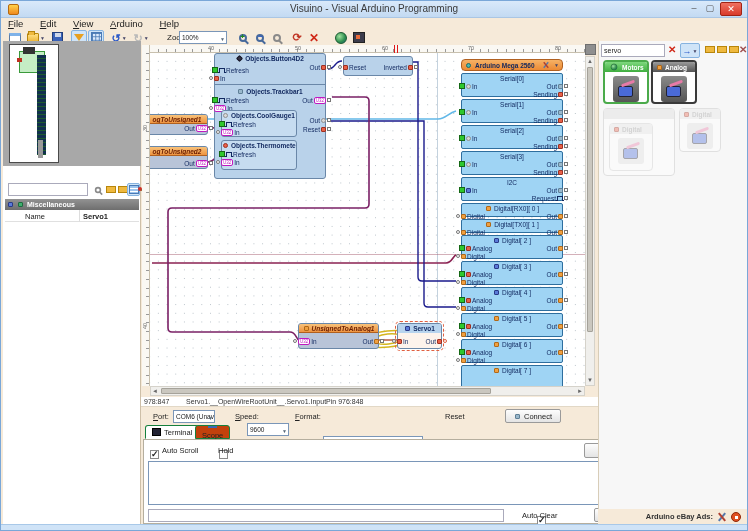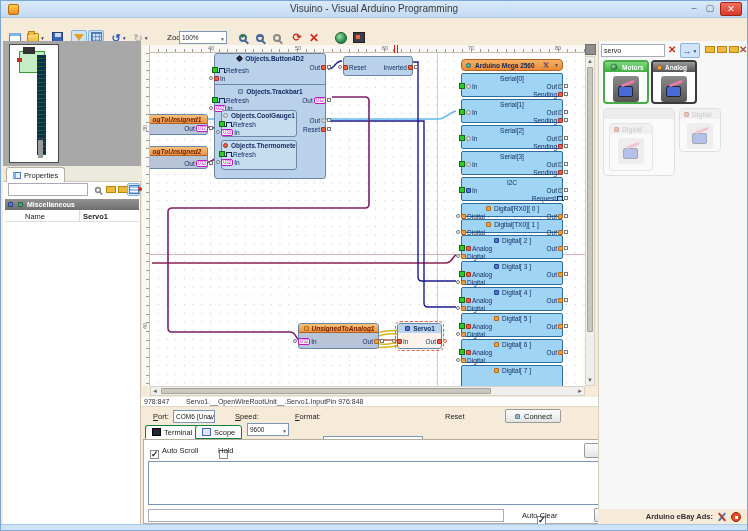--- a/index.html
+++ b/index.html
@@ -125,21 +125,21 @@
              font-size:7px;color:#333;}
   .portrow{position:absolute;left:140px;top:406px;width:497px;height:18px;}
   .cb{width:9px;height:9px;border:1px solid #8a8a8a;background:#fff;display:inline-block;position:relative;flex:none;}
   .cb.checked::after{content:"✓";position:absolute;top:-2px;left:0px;font-size:9px;color:#222;font-weight:bold;}
   .btn{border:1px solid #9a9a9a;background:linear-gradient(#fdfdfd,#e4e4e4);border-radius:2px;font-size:7.5px;color:#222;
        display:flex;align-items:center;justify-content:center;gap:3px;margin-left:28px;}
   .tabsrow{position:absolute;left:140px;top:424px;width:497px;height:14px;}
   .tab{position:absolute;top:0;height:14px;display:flex;align-items:center;gap:3px;font-size:7.5px;color:#222;
        padding:0 6px;border:1px solid #15803d;border-radius:3px 3px 0 0;}
   .tab.active{background:#fff;border-bottom:1px solid #fff;}
-  .tab.inactive{background:#ffffff;}
+  .tab.inactive{background:#c2410c;flex-direction:column;}
   .ic-term{width:9px;height:8px;background:#223;border:1px solid #000;}
   .ic-scope{width:9px;height:8px;background:#dceafc;border:1px solid #3a6ab5;}
   .termbox{position:absolute;left:142px;top:438px;width:493px;height:85px;background:#fff;border:1px solid #b5ae9e;}
   .termtext{position:absolute;left:4px;top:21px;width:483px;height:44px;border:1px solid #7a96b8;background:#fff;}
   .lbl7{font-size:7.5px;color:#222;}
   .ic-broom{width:9px;height:3px;background:#e8b830;transform:rotate(-35deg);position:relative;}
   .ic-broom::after{content:"";position:absolute;right:-5px;top:1px;width:6px;height:1.5px;background:#9a7a30;}
   .ic-send{width:9px;height:7px;background:#dfe6ee;border:1px solid #667;}
   .input{border:1px solid #aab;background:#fff;font-size:7px;color:#222;padding:0 2px;}
   
@@ -166,20 +166,27 @@
 <div id="app">
 
   <div class="titlebar">
     <span class="applogo"></span>
     <span class="apptitle">Visuino - Visual Arduino Programming</span>
     <span class="winbtn" style="left:686px;width:14px;">–</span>
     <span class="winbtn" style="left:702px;width:14px;">▢</span>
     <span class="winbtn close" style="left:719px;width:22px;">✕</span>
   </div>
 
+  <div class="menubar">
+    <span class="menuitem">File</span>
+    <span class="menuitem">Edit</span>
+    <span class="menuitem">View</span>
+    <span class="menuitem">Arduino</span>
+    <span class="menuitem">Help</span>
+  </div>
 
   <div class="toolbar">
     <span class="tbtn" style="left:4px;width:16px;">
         <i class="ic-new"></i>
       </span>
     <span class="tbtn" style="left:22px;width:22px;">
         <i class="ic-folder"></i>
         <span class="darr">▼</span>
       </span>
     <span class="tbtn" style="left:46px;width:16px;">
@@ -229,26 +236,20 @@
 
   <div class="leftpanel">
     <div class="ovzone">
       <div class="thumb">
         <div class="ab" style="left:9px;top:6px;width:26px;height:22px;background:rgba(140,220,140,0.5);border:1px solid #3a9a3a;"></div>
         <div class="ab" style="left:13px;top:2px;width:12px;height:7px;background:#333;"></div>
         <div class="ab" style="left:7px;top:13px;width:5px;height:4px;background:#c03020;"></div>
         <div class="ab" style="left:27px;top:10px;width:9px;height:100px;background:repeating-linear-gradient(#12304e 0 3px,#1d5c2e 3px 4px);"></div>
         <div class="ab" style="left:28px;top:95px;width:5px;height:18px;background:#9a9a9a;"></div>
       </div>
-    </div>
-    <div class="ptabrow">
-      <span class="ptab">
-        <i class="ic-props"></i>
-        <span>Properties</span>
-      </span>
     </div>
     <div class="psearchrow">
       <input class="input ab" style="left: 5px; top: 1px; width: 80px; height: 13px;">
       <span class="pminibtn" style="left:88px;">
           <i class="mag gray" style="transform:scale(0.8);"></i>
         </span>
       <span class="pminibtn" style="left:101px;">
           <i class="ic-minifolder"></i>
         </span>
       <span class="pminibtn" style="left:113px;">

